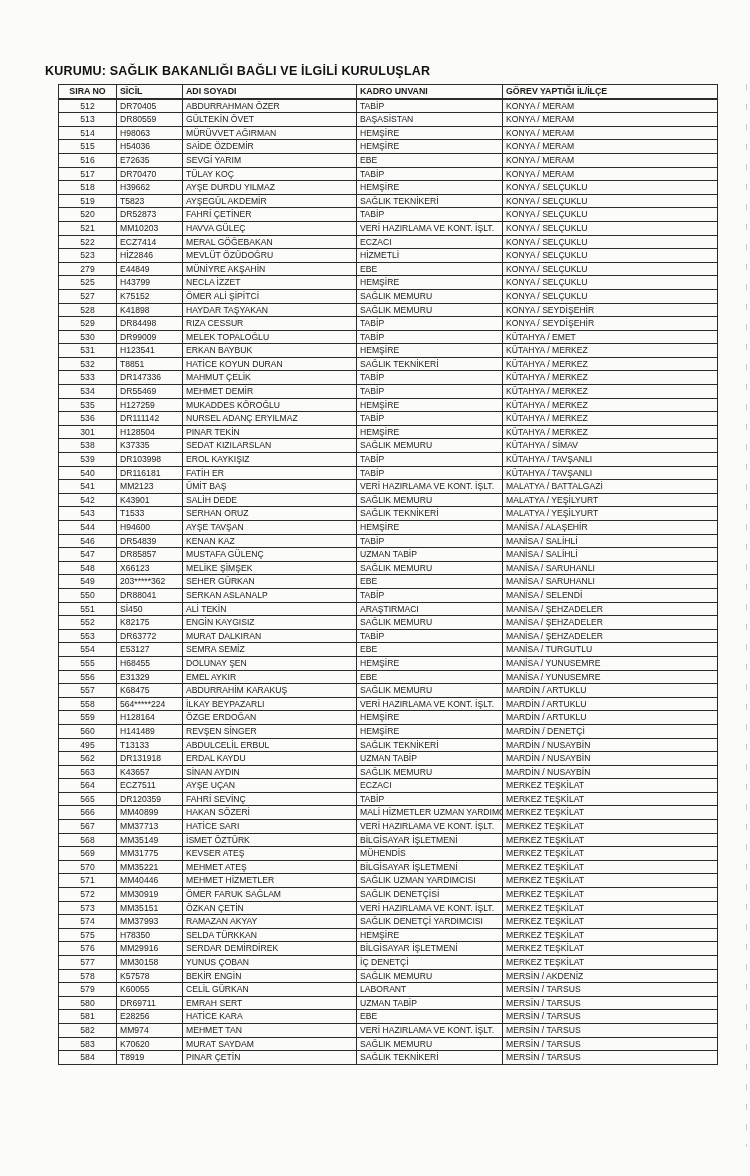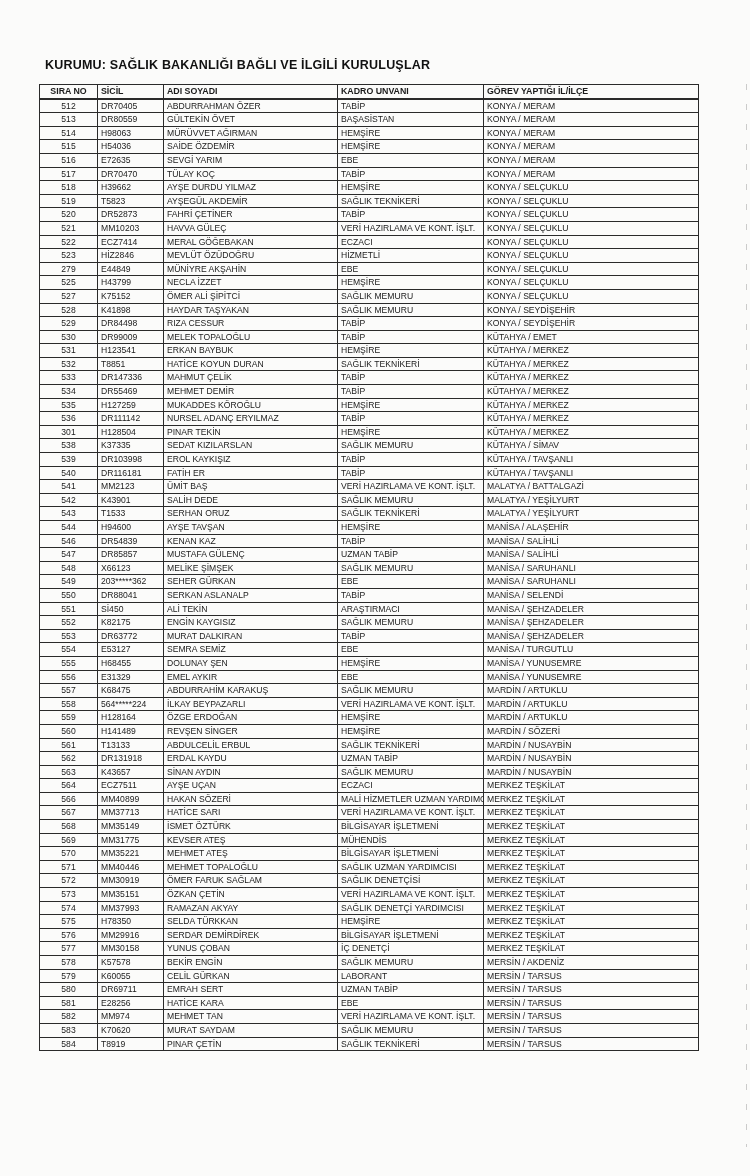--- a/index.html
+++ b/index.html
@@ -14,30 +14,30 @@
   }
   .page {
     position: relative;
     width: 750px;
     height: 1176px;
     overflow: hidden;
   }
   .doc-title {
     position: absolute;
     left: 45px;
-    top: 58px;
+    top: 64px;
     font-size: 12.5px;
     font-weight: bold;
     letter-spacing: 0.2px;
     color: #111;
     white-space: nowrap;
   }
   table.personnel {
     position: absolute;
-    left: 39px;
+    left: 58px;
     top: 84px;
     width: 659px;
     border-collapse: collapse;
     table-layout: fixed;
     font-size: 8.6px;
     color: #1b1b1b;
   }
   table.personnel th, table.personnel td {
     border: 1px solid #2a2a2a;
     height: 12.6px;
@@ -417,24 +417,24 @@
           <td class="c-sicil">H128164</td>
           <td class="c-adi">ÖZGE ERDOĞAN</td>
           <td class="c-kadro">HEMŞİRE</td>
           <td class="c-gorev">MARDİN / ARTUKLU</td>
         </tr>
         <tr>
           <td class="c-sira">560</td>
           <td class="c-sicil">H141489</td>
           <td class="c-adi">REVŞEN SİNGER</td>
           <td class="c-kadro">HEMŞİRE</td>
-          <td class="c-gorev">MARDİN / SÖZERİ</td>
-        </tr>
-        <tr>
-          <td class="c-sira">561</td>
+          <td class="c-gorev">MARDİN / DENETÇİ</td>
+        </tr>
+        <tr>
+          <td class="c-sira">495</td>
           <td class="c-sicil">T13133</td>
           <td class="c-adi">ABDULCELİL ERBUL</td>
           <td class="c-kadro">SAĞLIK TEKNİKERİ</td>
           <td class="c-gorev">MARDİN / NUSAYBİN</td>
         </tr>
         <tr>
           <td class="c-sira">562</td>
           <td class="c-sicil">DR131918</td>
           <td class="c-adi">ERDAL KAYDU</td>
           <td class="c-kadro">UZMAN TABİP</td>
@@ -448,20 +448,27 @@
           <td class="c-gorev">MARDİN / NUSAYBİN</td>
         </tr>
         <tr>
           <td class="c-sira">564</td>
           <td class="c-sicil">ECZ7511</td>
           <td class="c-adi">AYŞE UÇAN</td>
           <td class="c-kadro">ECZACI</td>
           <td class="c-gorev">MERKEZ TEŞKİLAT</td>
         </tr>
         <tr>
+          <td class="c-sira">565</td>
+          <td class="c-sicil">DR120359</td>
+          <td class="c-adi">FAHRİ SEVİNÇ</td>
+          <td class="c-kadro">TABİP</td>
+          <td class="c-gorev">MERKEZ TEŞKİLAT</td>
+        </tr>
+        <tr>
           <td class="c-sira">566</td>
           <td class="c-sicil">MM40899</td>
           <td class="c-adi">HAKAN SÖZERİ</td>
           <td class="c-kadro">MALİ HİZMETLER UZMAN YARDIMCISI</td>
           <td class="c-gorev">MERKEZ TEŞKİLAT</td>
         </tr>
         <tr>
           <td class="c-sira">567</td>
           <td class="c-sicil">MM37713</td>
           <td class="c-adi">HATİCE SARI</td>
@@ -485,21 +492,21 @@
         <tr>
           <td class="c-sira">570</td>
           <td class="c-sicil">MM35221</td>
           <td class="c-adi">MEHMET ATEŞ</td>
           <td class="c-kadro">BİLGİSAYAR İŞLETMENİ</td>
           <td class="c-gorev">MERKEZ TEŞKİLAT</td>
         </tr>
         <tr>
           <td class="c-sira">571</td>
           <td class="c-sicil">MM40446</td>
-          <td class="c-adi">MEHMET TOPALOĞLU</td>
+          <td class="c-adi">MEHMET HİZMETLER</td>
           <td class="c-kadro">SAĞLIK UZMAN YARDIMCISI</td>
           <td class="c-gorev">MERKEZ TEŞKİLAT</td>
         </tr>
         <tr>
           <td class="c-sira">572</td>
           <td class="c-sicil">MM30919</td>
           <td class="c-adi">ÖMER FARUK SAĞLAM</td>
           <td class="c-kadro">SAĞLIK DENETÇİSİ</td>
           <td class="c-gorev">MERKEZ TEŞKİLAT</td>
         </tr>

